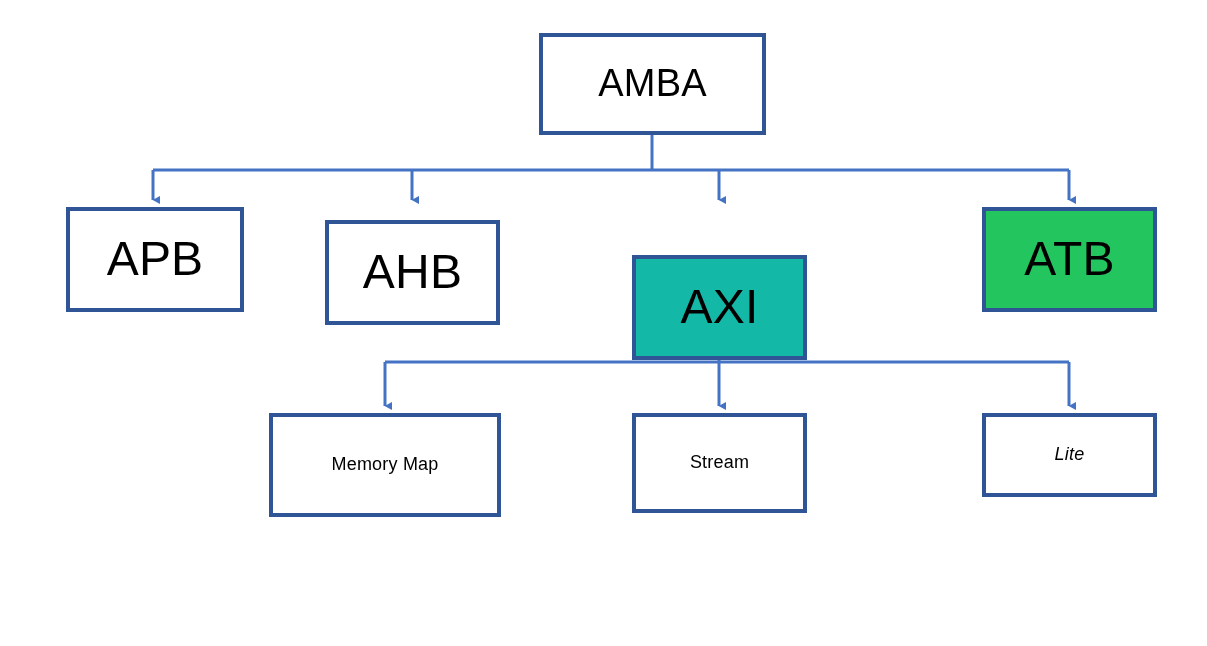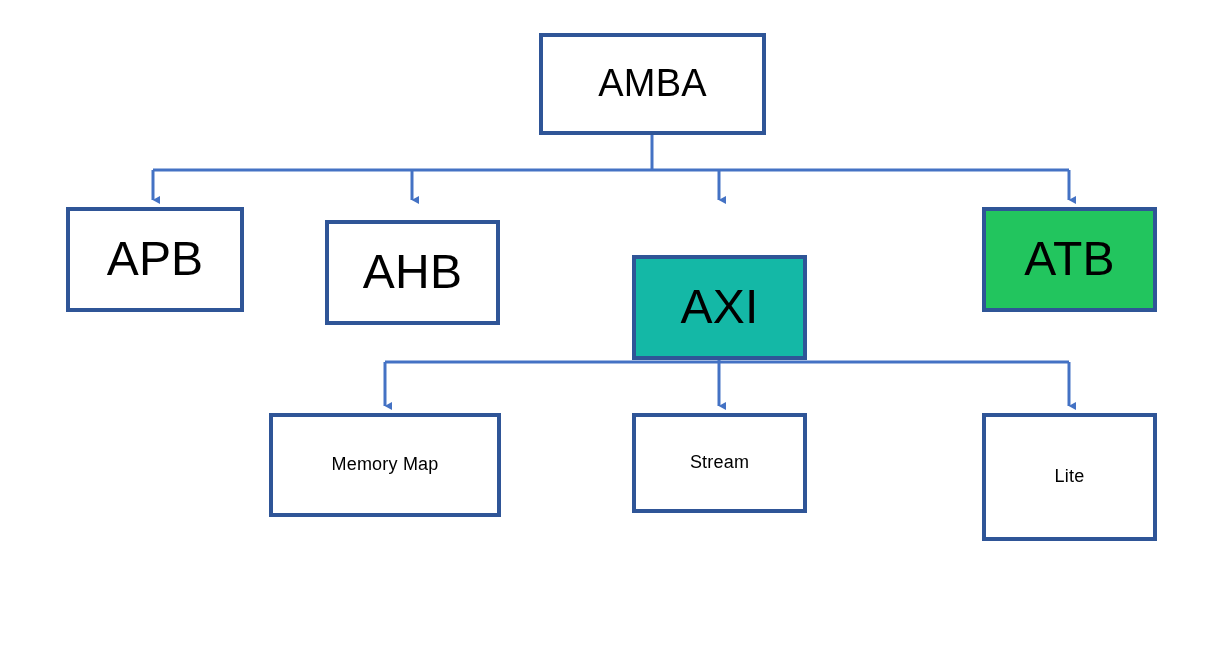--- a/index.html
+++ b/index.html
@@ -103,17 +103,17 @@
   </div>
 
   <div class="node size-sm" id="node-memory-map" style="left: 269px; top: 413px; width: 232px; height: 104px; border-color: rgb(47, 85, 151); border-width: 4px; background: rgb(255, 255, 255);">
     <span class="node-label" style="color: rgb(0, 0, 0);">Memory Map</span>
   </div>
 
   <div class="node size-sm" id="node-stream" style="left: 632px; top: 413px; width: 175px; height: 100px; border-color: rgb(47, 85, 151); border-width: 4px; background: rgb(255, 255, 255);">
     <span class="node-label" style="color: rgb(0, 0, 0);">Stream</span>
   </div>
 
-  <div class="node size-sm" id="node-lite" style="left: 982px; top: 413px; width: 175px; height: 128px; border-color: rgb(47, 85, 151); border-width: 4px; background: rgb(255, 255, 255);">
+  <div class="node size-sm" id="node-lite" style="left: 982px; top: 413px; width: 175px; height: 84px; border-color: rgb(47, 85, 151); border-width: 4px; background: rgb(255, 255, 255); font-style: italic;">
     <span class="node-label" style="color: rgb(0, 0, 0);">Lite</span>
   </div>
 
 </div>
 
 </body></html>

